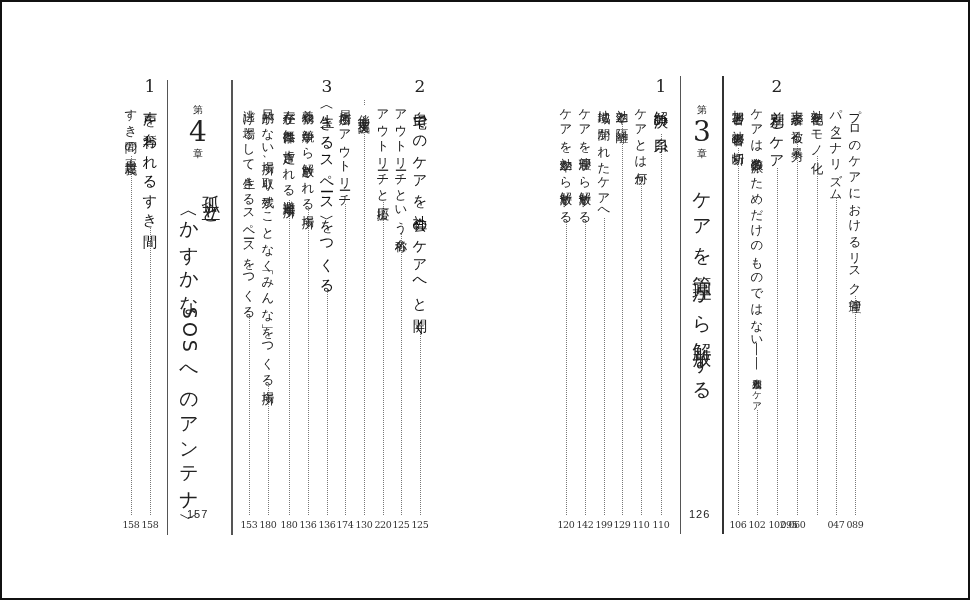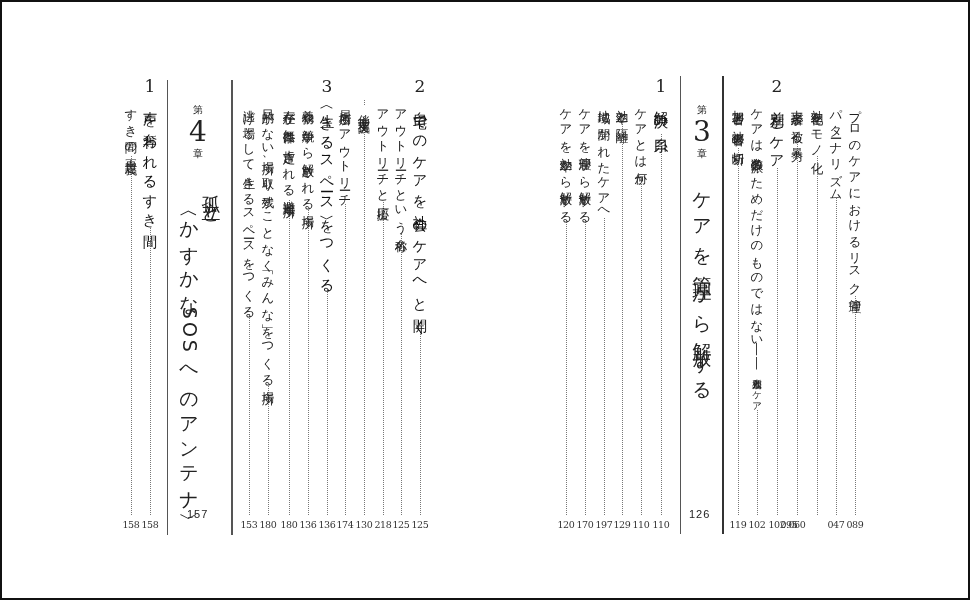--- a/index.html
+++ b/index.html
@@ -58,21 +58,21 @@
 <div class="col" style="left:748px">
   <div class="dots"></div>
   <span class="txt"><span>ケアは多数派のためだけのものではない――</span><span class="sub">人種差別とケア</span></span>
 </div>
 <div class="pg" style="left:748px">102</div>
 
 <div class="col" style="left:729px">
   <div class="dots"></div>
   <span class="txt">加害者と被害者の切断</span>
 </div>
-<div class="pg" style="left:729px">119</div>
+<div class="pg" style="left:729px">106</div>
 
 <div class="vline" style="left:722px; top:76px; width:2px; height:458px;"></div>
 <div class="chap" style="left:689px; top:103px; width:26px;">
   <span class="dai">第</span>
   <span class="num">3</span>
   <span class="sho">章</span>
 </div>
 <div class="ctitle" style="left:690px; top:178px;">ケアを管理から解放する</div>
 <div class="cpage" style="left:689px; top:508px;">126</div>
 <div class="vline" style="left:680px; top:76px; width:1px; height:458px; background:#555;"></div>
@@ -93,27 +93,27 @@
 <div class="col" style="left:613px">
   <div class="dots"></div>
   <span class="txt">効率と隔離</span>
 </div>
 <div class="pg" style="left:613px">129</div>
 
 <div class="col" style="left:595px">
   <div class="dots"></div>
   <span class="txt">地域に開かれたケアへ</span>
 </div>
-<div class="pg" style="left:595px">197</div>
+<div class="pg" style="left:595px">199</div>
 
 <div class="col" style="left:576px">
   <div class="dots"></div>
   <span class="txt">ケアを管理から解放する</span>
 </div>
-<div class="pg" style="left:576px">170</div>
+<div class="pg" style="left:576px">142</div>
 
 <div class="col" style="left:557px">
   <div class="dots"></div>
   <span class="txt">ケアを効率から解放する</span>
 </div>
 <div class="pg" style="left:557px">120</div>
 
 <div class="secnum" style="left:411px">2</div>
 <div class="col" style="left:411px">
   <div class="dots"></div>
@@ -124,21 +124,21 @@
 <div class="col" style="left:392px">
   <div class="dots"></div>
   <span class="txt">アウトリーチという名称</span>
 </div>
 <div class="pg" style="left:392px">125</div>
 
 <div class="col" style="left:374px">
   <div class="dots"></div>
   <span class="txt">アウトリーチと応援</span>
 </div>
-<div class="pg" style="left:374px">218</div>
+<div class="pg" style="left:374px">220</div>
 
 <div class="col" style="left:355px">
   <div class="dots"></div>
   <span class="txt">伴走型支援</span>
 </div>
 <div class="pg" style="left:355px">130</div>
 
 <div class="col" style="left:336px">
   <div class="dots"></div>
   <span class="txt">居場所とアウトリーチ</span>

